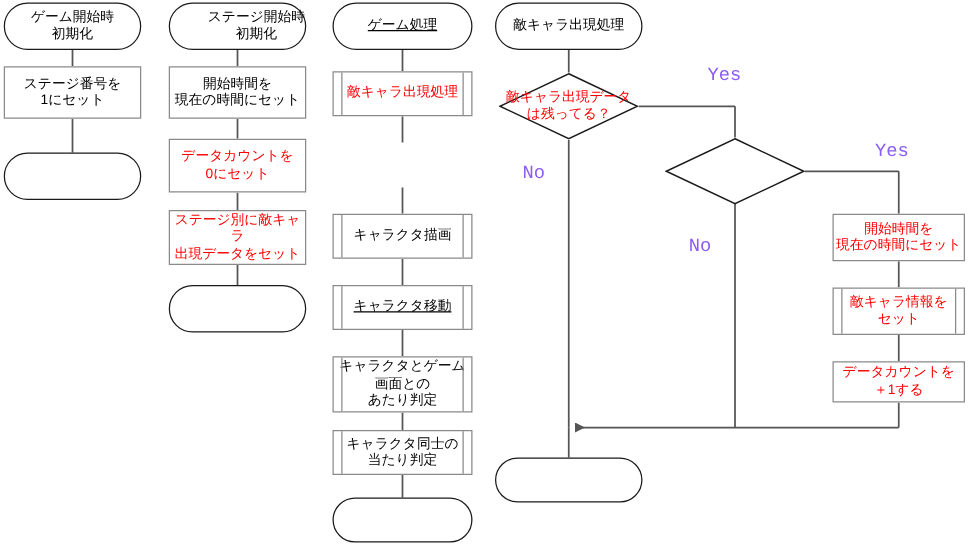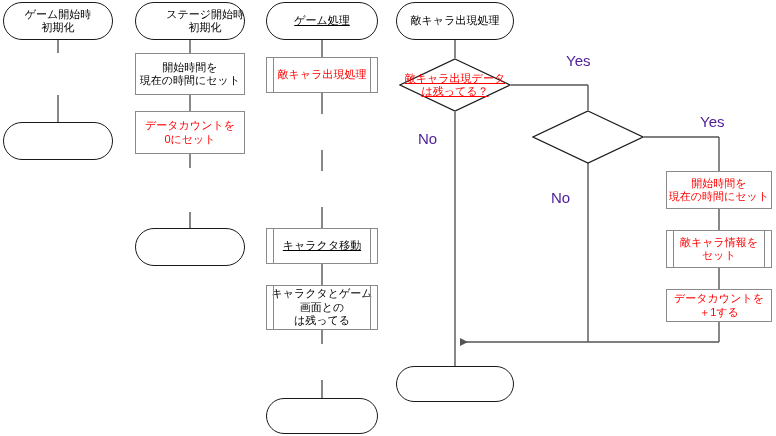--- a/index.html
+++ b/index.html
@@ -42,31 +42,31 @@
   .predef::after{right:6px;}
   .decision{
     background:transparent;
     border:0;
   }
   .decision .dia{
     position:absolute;left:0;top:0;width:100%;height:100%;
     z-index:1;pointer-events:none;
   }
   .decision .dlabel{
-    position:relative;z-index:2;width:140%;text-decoration:underline;
+    position:relative;z-index:2;width:140%;
   }
   .red{color:#ff0000;}
   .blk{color:#000000;}
 
   
   .elabel{
     position:absolute;
-    color:#4c1d95;
+    color:#8b5cf6;
     font-size:15px;
-    font-family:Liberation Sans, sans-serif;
+    font-family:Liberation Mono, monospace;
     z-index:4;
     white-space:nowrap;
   }
 
   
   #wires{position:absolute;left:0;top:0;width:776px;height:436px;z-index:1;}
 </style>
 </head>
 <body>
 
@@ -116,65 +116,80 @@
 
       <line x1="455" y1="342" x2="455" y2="366"></line>
     </g>
   </svg>
 
   <div class="node terminal" style="left:3px;top:2px;width:110px;height:38px;">
     <span class="blk">ゲーム開始時
 初期化</span>
   </div>
 
+  <div class="node process" style="left:3px;top:53px;width:110px;height:42px;">
+    <span class="blk">ステージ番号を
+1にセット</span>
+  </div>
 
   <div class="node terminal" style="left:3px;top:122px;width:110px;height:38px;">
     <span class="blk"></span>
   </div>
 
   <div class="node terminal" style="left:135px;top:2px;width:110px;height:38px;justify-content:flex-end;">
     <span class="blk">ステージ開始時
 初期化</span>
   </div>
 
   <div class="node process" style="left:135px;top:53px;width:110px;height:42px;">
     <span class="blk">開始時間を
 現在の時間にセット</span>
   </div>
 
   <div class="node process" style="left:135px;top:111px;width:110px;height:43px;">
     <span class="red">データカウントを
 0にセット</span>
   </div>
 
+  <div class="node process" style="left:135px;top:168px;width:110px;height:44px;">
+    <span class="red">ステージ別に敵キャラ
+出現データをセット</span>
+  </div>
 
   <div class="node terminal" style="left:135px;top:228px;width:110px;height:38px;">
     <span class="blk"></span>
   </div>
 
   <div class="node terminal" style="left:266px;top:2px;width:112px;height:38px;text-decoration:underline;">
     <span class="blk">ゲーム処理</span>
   </div>
 
   <div class="node predef" style="left:266px;top:57px;width:112px;height:36px;">
     <span class="red">敵キャラ出現処理</span>
   </div>
 
 
+  <div class="node predef" style="left:266px;top:171px;width:112px;height:36px;">
+    <span class="blk">キャラクタ描画</span>
+  </div>
 
   <div class="node predef" style="left:266px;top:228px;width:112px;height:36px;text-decoration:underline;">
     <span class="blk">キャラクタ移動</span>
   </div>
 
   <div class="node predef" style="left:266px;top:285px;width:112px;height:45px;">
     <span class="blk">キャラクタとゲーム
 画面との
-は残ってる</span>
-  </div>
-
+あたり判定</span>
+  </div>
+
+  <div class="node predef" style="left:266px;top:344px;width:112px;height:36px;">
+    <span class="blk">キャラクタ同士の
+当たり判定</span>
+  </div>
 
   <div class="node terminal" style="left:266px;top:398px;width:112px;height:36px;">
     <span class="blk"></span>
   </div>
 
   <div class="node terminal" style="left:396px;top:2px;width:118px;height:38px;">
     <span class="blk">敵キャラ出現処理</span>
   </div>
 
   <div class="node decision" style="left:399px;top:58px;width:112px;height:54px;">

